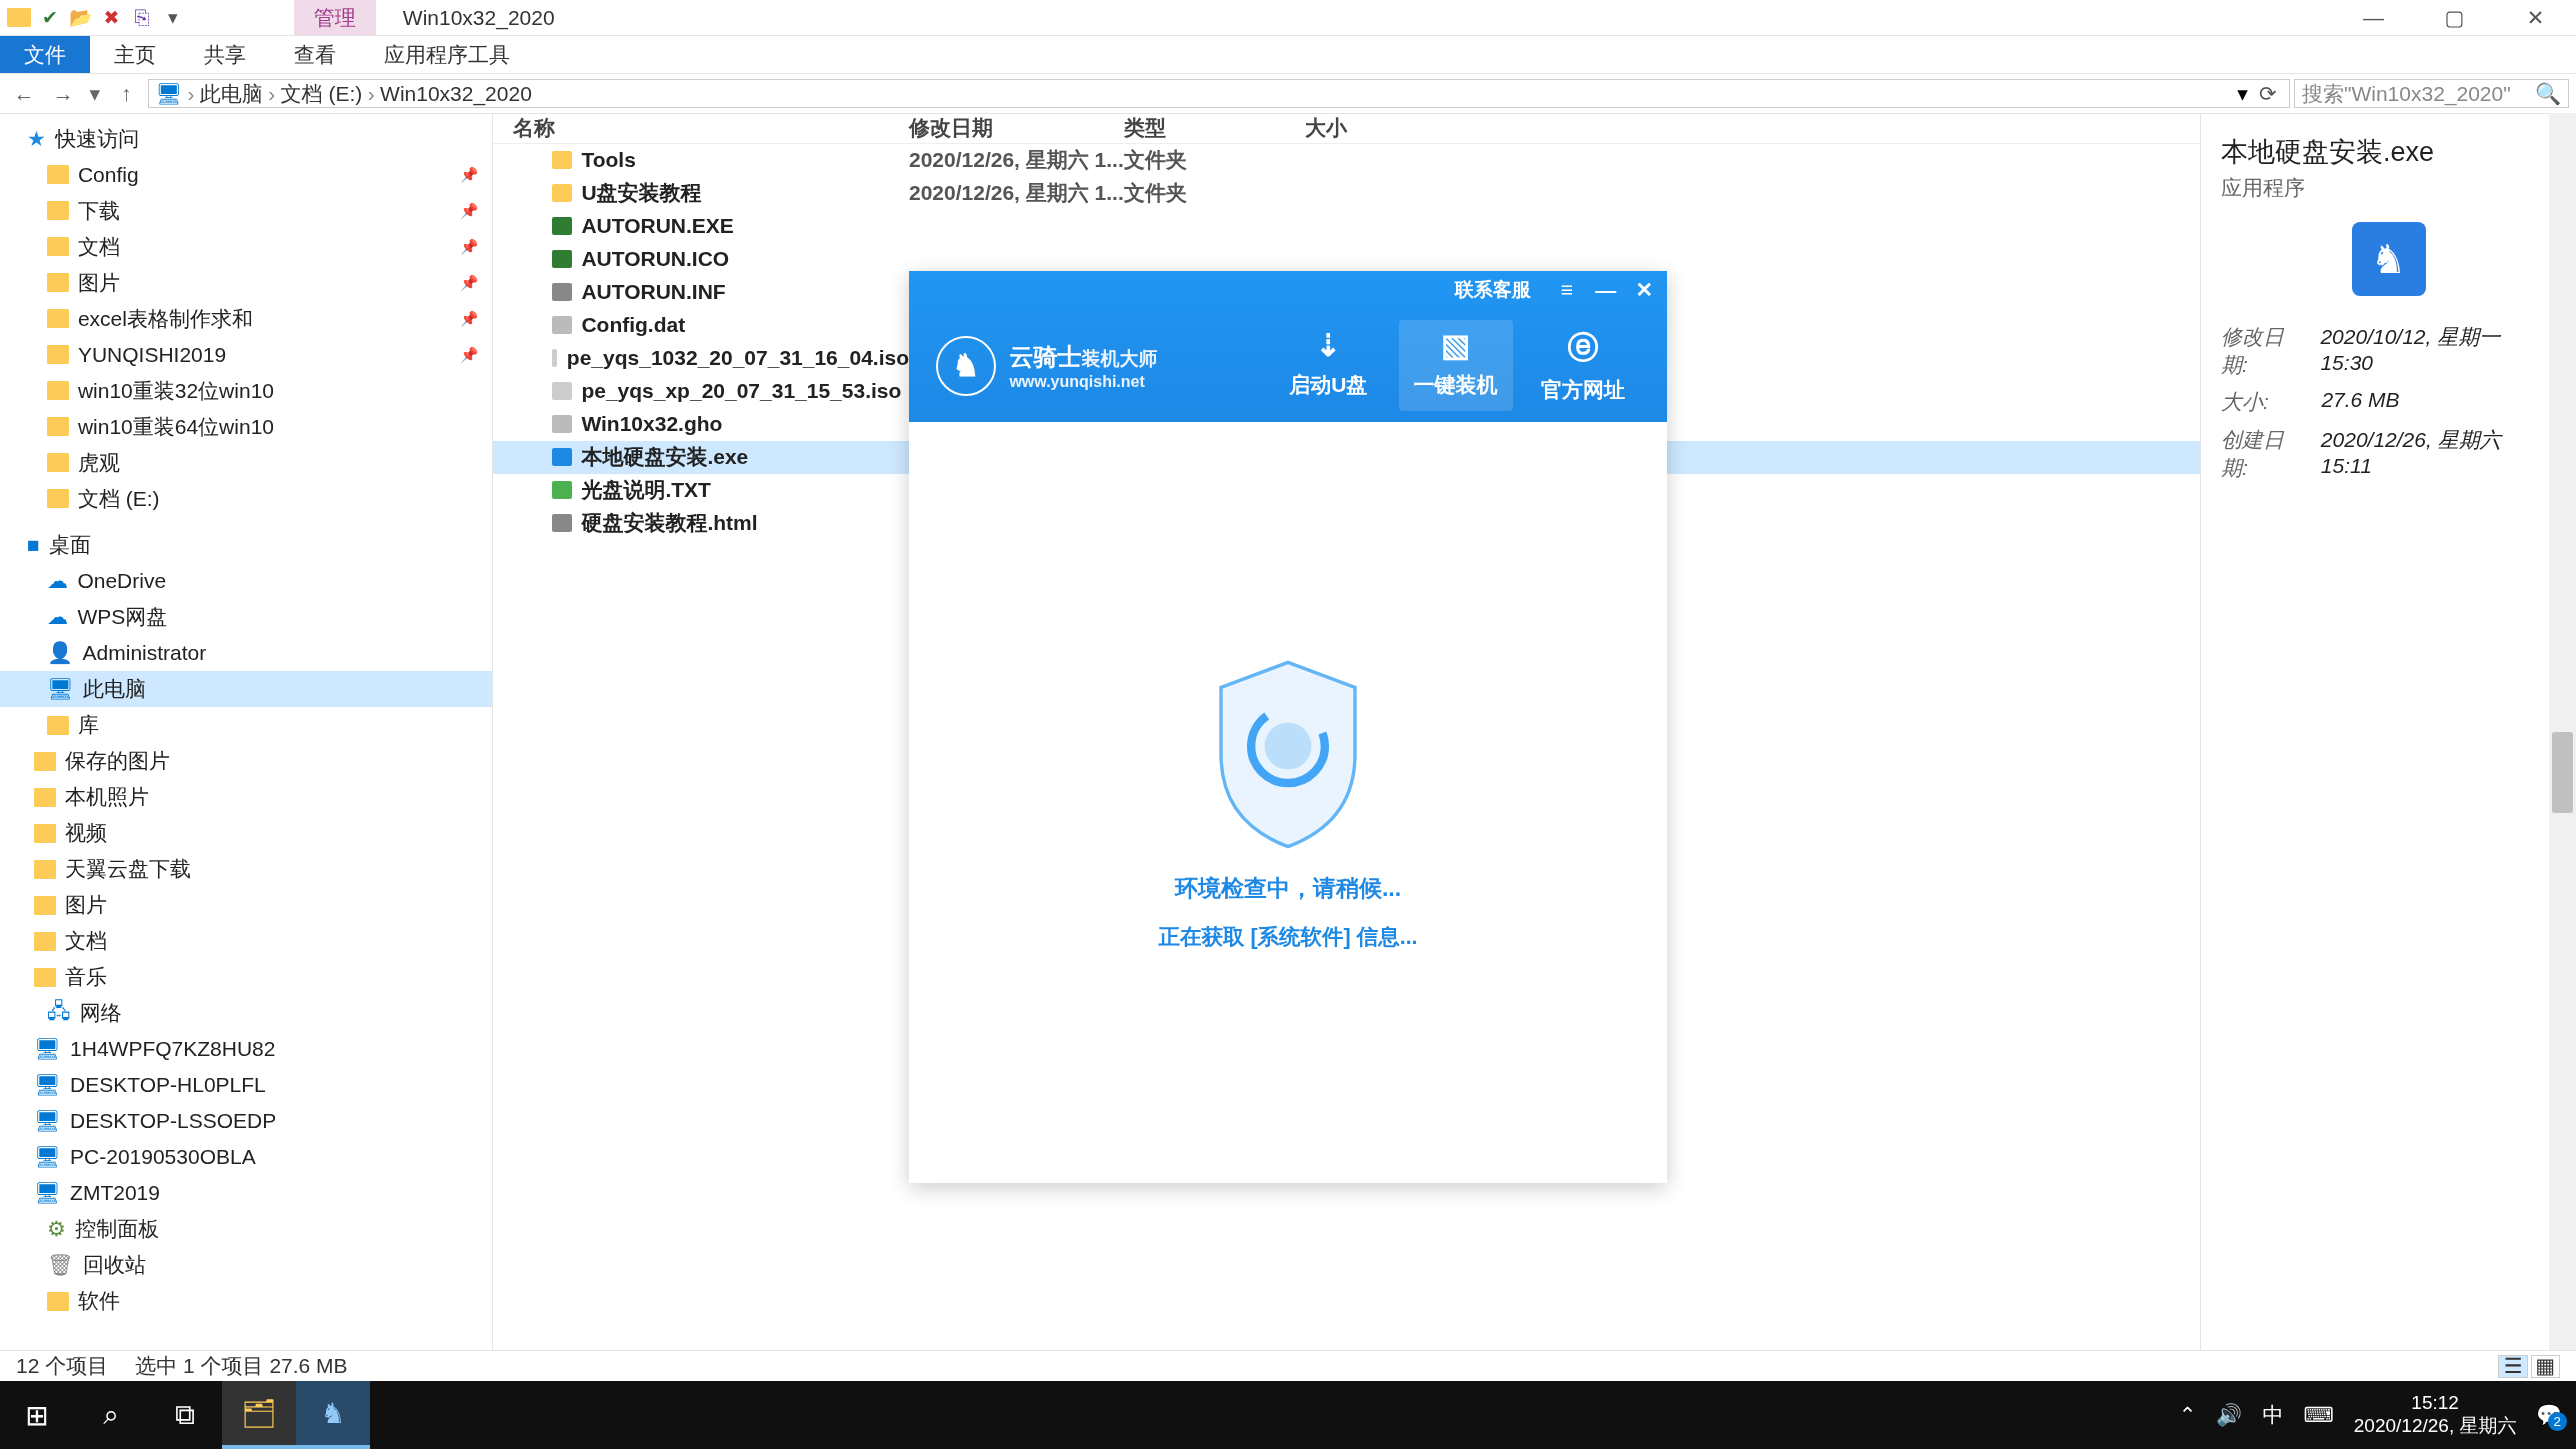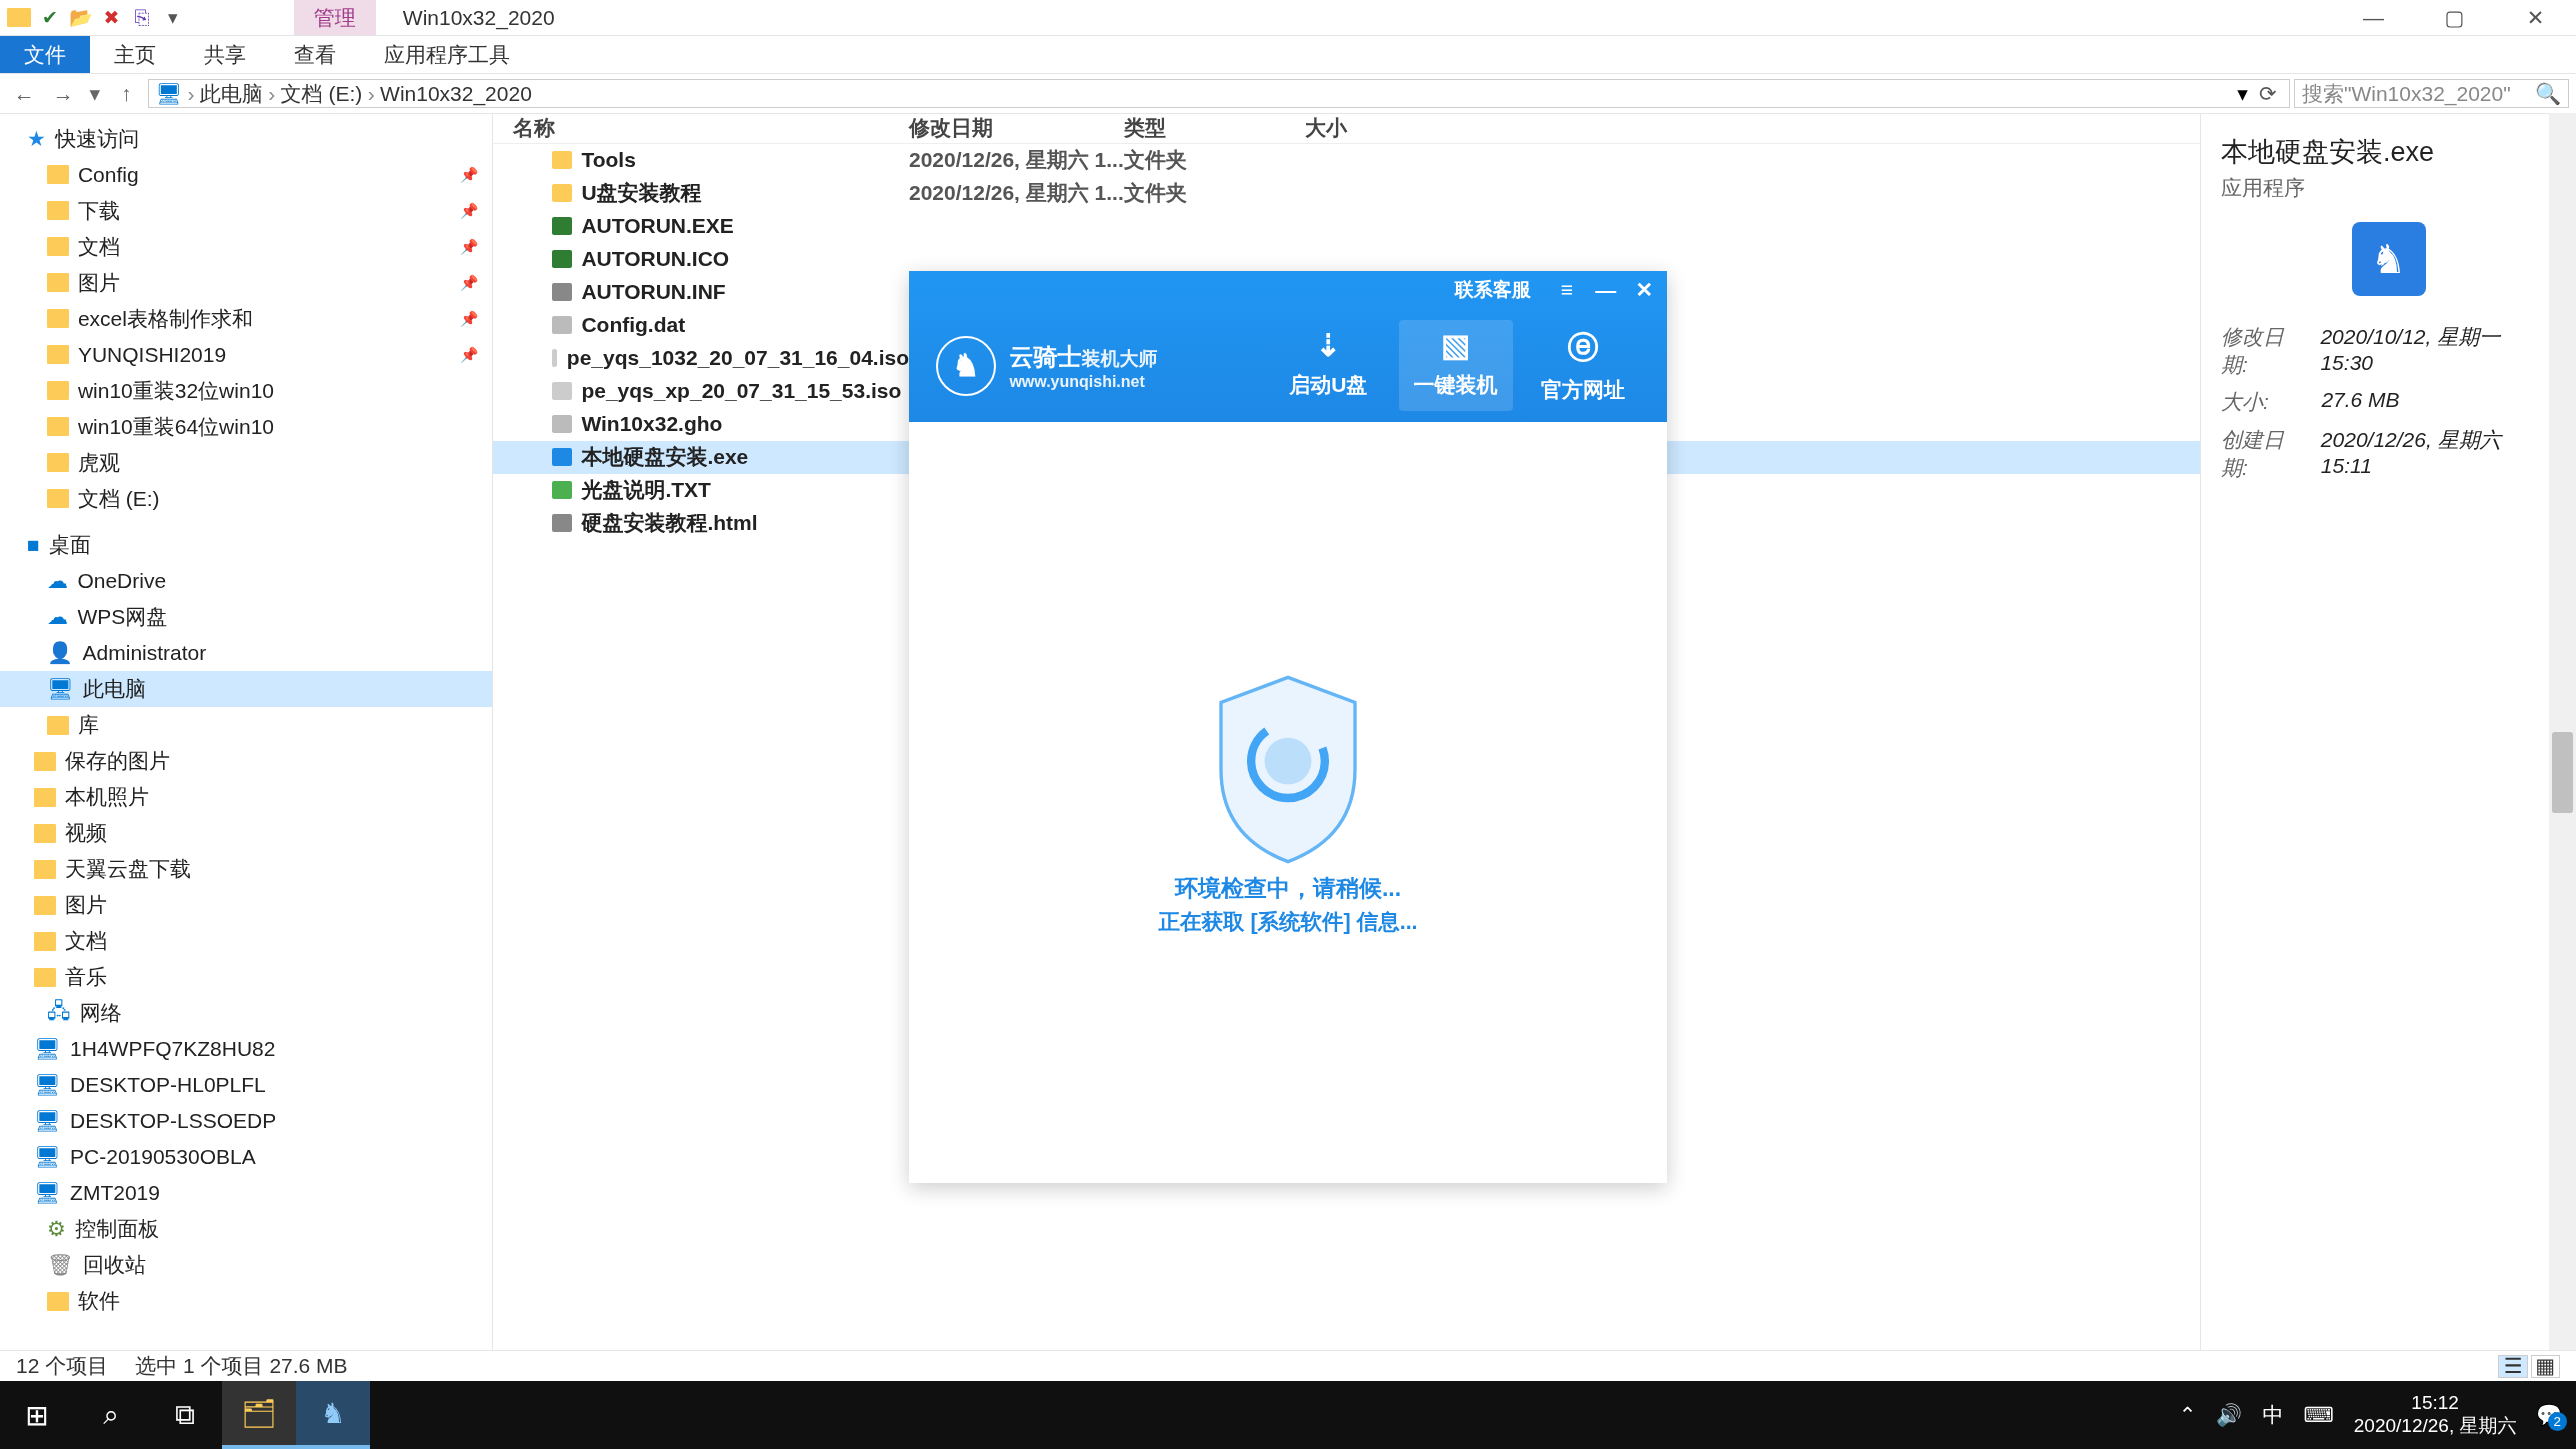--- a/index.html
+++ b/index.html
@@ -75,21 +75,21 @@
 .ov-main { flex: 1; display: flex; align-items: center; padding: 0 27px; gap: 27px; }
 .ov-logo { width: 241px; display: flex; align-items: center; gap: 13.4px; }
 .ov-logo-ico { width: 60px; height: 60px; border: 2.7px solid #fff; border-radius: 50%; display:flex; align-items:center; justify-content:center; font-size:31px; }
 .ov-logo-txt { display:flex; flex-direction:column; }
 .ov-logo-txt .l1 { font-size: 24px; }
 .ov-logo-txt .l2 { font-size: 16px; opacity: 0.9; }
 .ov-tabs { display: flex; gap: 13.4px; margin-left: auto; }
 .ov-tab { width: 114px; text-align: center; display:flex; flex-direction:column; align-items:center; gap:6.7px; padding:6.7px 0; border-radius:4px; }
 .ov-tab.active { background: rgba(255,255,255,0.15); }
 .ov-tab-ico { font-size: 31px; }
-.ov-body { flex: 1; display: flex; flex-direction: column; align-items: center; justify-content: center; gap: 3px; background:#fff; }
+.ov-body { flex: 1; display: flex; flex-direction: column; align-items: center; justify-content: center; gap: 18px; background:#fff; }
 .shield { width: 174px; height: 201px; position: relative; }
 .shield svg { width: 100%; height: 100%; }
 .ov-text1 { color: #1e88e5; font-size: 23px; }
 .ov-text2 { color: #1e88e5; font-size: 21.5px; }
 .scroll-track { position: absolute; right: 0; top: 113px; width: 27px; bottom: 99px; background: #f0f0f0; }
 .scroll-thumb { position: absolute; right: 2.7px; top: 50%; width: 21.5px; height: 81px; background: #c0c0c0; border-radius: 2.7px; }
 .tree-spacer { height: 10.7px; }
 </style>
 </head>
 <body>

